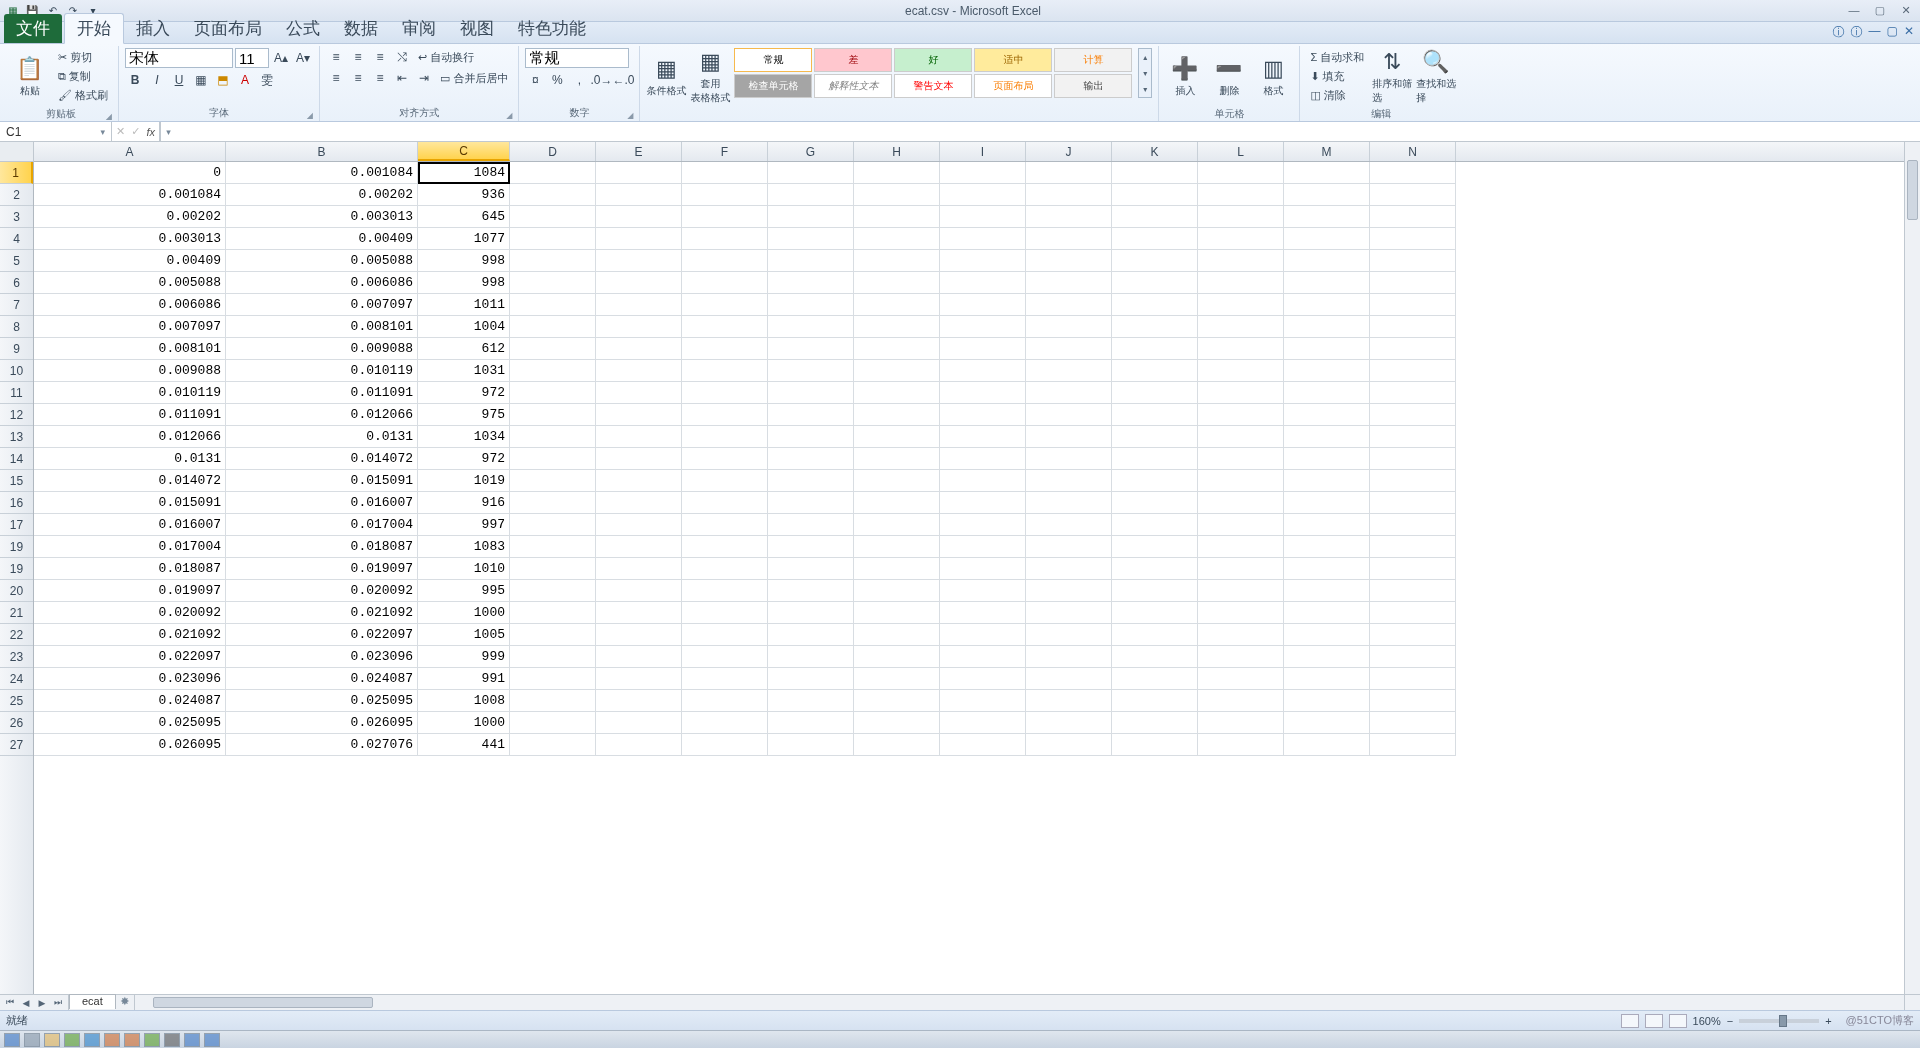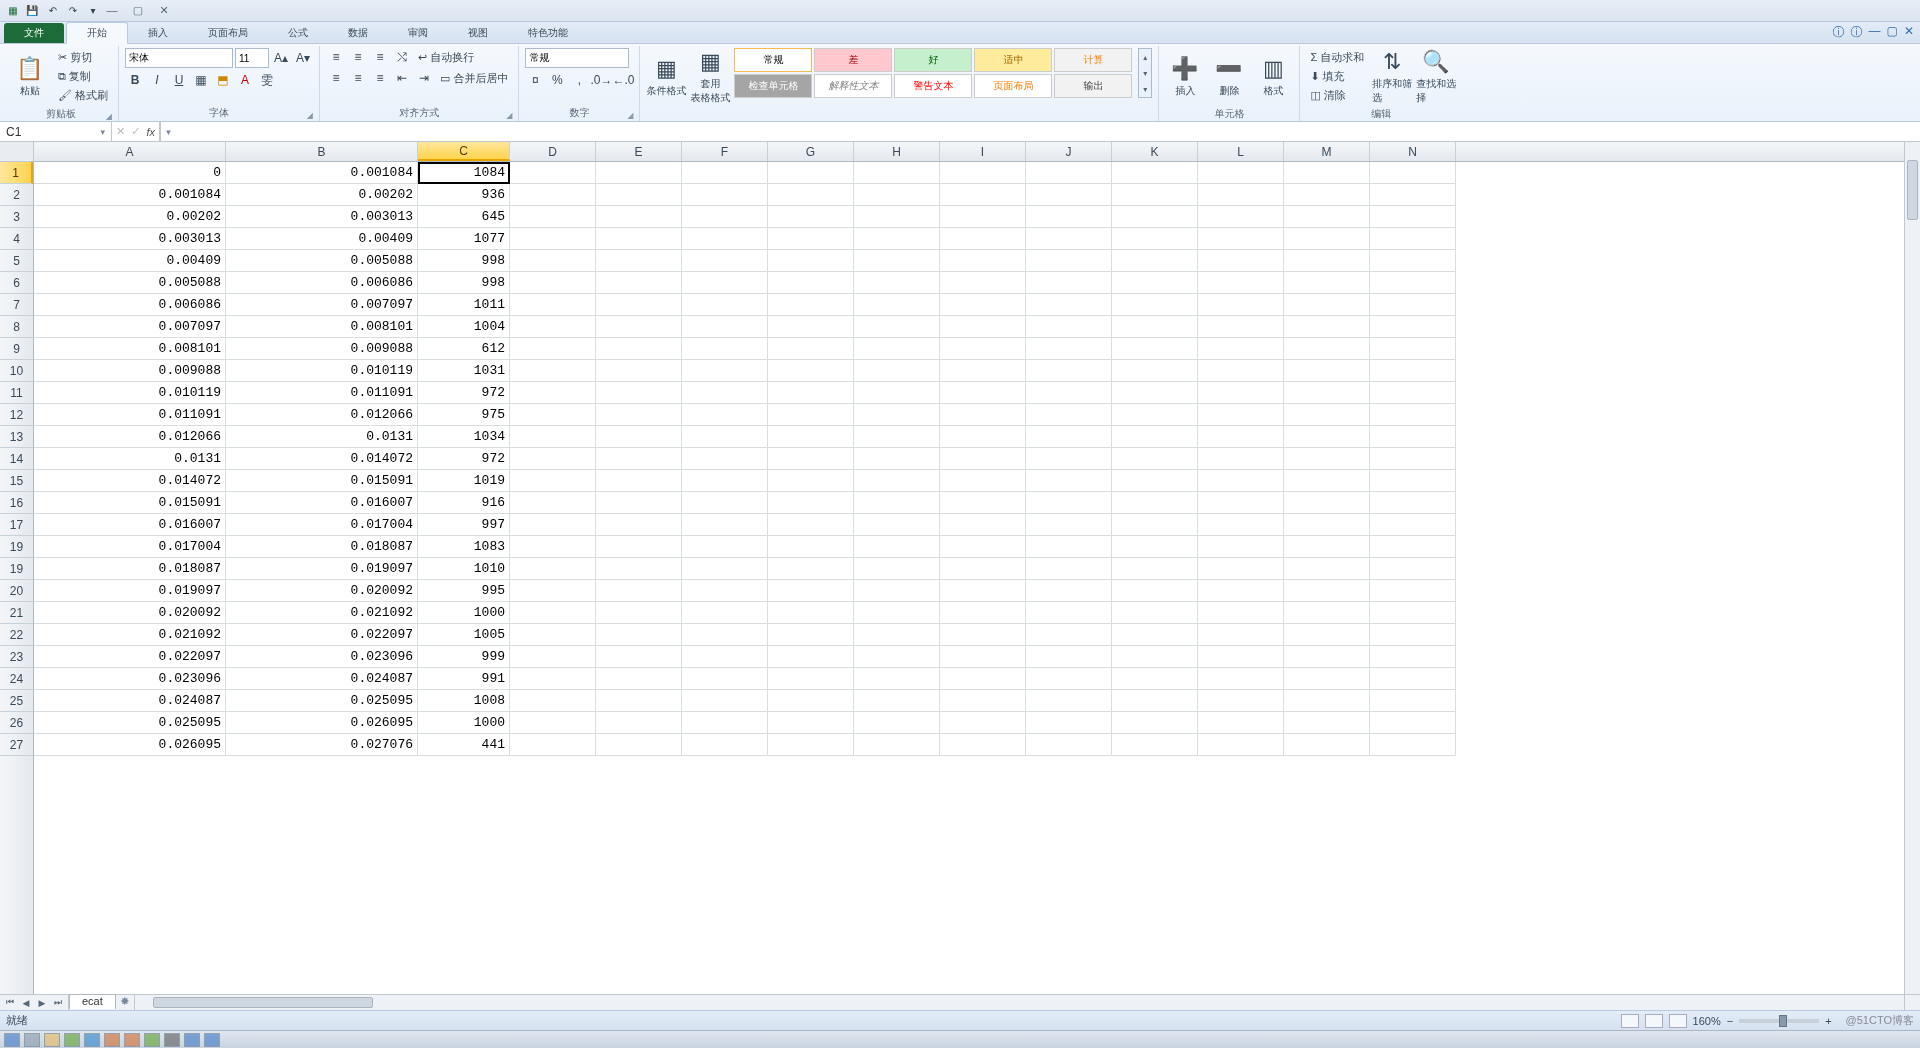--- a/index.html
+++ b/index.html
@@ -8,38 +8,38 @@
 
 .titlebar { height: 22px; background: linear-gradient(#e8eef7,#dbe4f0); display: flex; align-items: center; padding: 0 4px; border-bottom: 1px solid #b9c9de; }
 .titlebar .qat { display: flex; gap: 2px; align-items: center; }
 .titlebar .qat .qbtn { width: 18px; height: 18px; display: flex; align-items: center; justify-content: center; font-size: 10px; color: #345; cursor: pointer; }
 .titlebar .title-text { flex: 1; text-align: center; font-size: 12px; color: #4a5a6a; }
 .titlebar .winbtns { display: flex; gap: 6px; }
 .titlebar .winbtns span { width: 20px; text-align: center; color: #5a6a7a; cursor: pointer; font-size: 11px; }
 
 
 .tabs { height: 22px; background: linear-gradient(#e3ecf7,#d6e2f1); display: flex; align-items: flex-end; padding: 0 4px; border-bottom: 1px solid #b9c9de; position: relative; }
-.tab { padding: 3px 20px; font-size: 10px; color: #3a4a5a; cursor: pointer; border-top-left-radius: 3px; border-top-right-radius: 3px; }
+.tab { padding: 3px 12px; font-size: 17px; color: #3a4a5a; cursor: pointer; border-top-left-radius: 3px; border-top-right-radius: 3px; }
 .tab.file { background: #1e6b3a; color: #fff; margin-right: 2px; }
 .tab.active { background: #f5f9fe; border: 1px solid #b9c9de; border-bottom: 1px solid #f5f9fe; position: relative; top: 1px; }
 .tabs .help-icons { position: absolute; right: 6px; top: 2px; display: flex; gap: 6px; color: #3a6ea5; font-size: 12px; }
 
 
 .ribbon { height: 78px; background: linear-gradient(#f5f9fe,#e9f1fa); border-bottom: 1px solid #b9c9de; display: flex; padding: 2px 4px 0; }
 .group { border-right: 1px solid #cdd9e8; padding: 2px 6px 0; display: flex; flex-direction: column; justify-content: space-between; }
 .group-body { display: flex; gap: 4px; flex: 1; }
 .group-label { text-align: center; font-size: 10px; color: #5a6a7a; padding: 1px 0; position: relative; }
 .group-label .launcher { position: absolute; right: 0; bottom: 1px; font-size: 8px; color: #8a9aaa; cursor: pointer; }
 .col { display: flex; flex-direction: column; gap: 1px; }
 .row { display: flex; gap: 2px; align-items: center; }
 .bigbtn { display: flex; flex-direction: column; align-items: center; justify-content: center; width: 40px; height: 58px; font-size: 10px; color: #3a4a5a; cursor: pointer; gap: 2px; }
 .bigbtn .ico { font-size: 22px; }
 .smbtn { height: 18px; padding: 0 4px; display: flex; align-items: center; gap: 3px; font-size: 11px; color: #3a4a5a; cursor: pointer; }
 .icobtn { width: 20px; height: 18px; display: flex; align-items: center; justify-content: center; font-size: 12px; color: #3a4a5a; cursor: pointer; border: 1px solid transparent; }
-select.combo, input.combo { height: 20px; border: 1px solid #abc; background: #fff; font-size: 10px; padding: 0 3px; }
+select.combo, input.combo { height: 20px; border: 1px solid #abc; background: #fff; font-size: 15px; padding: 0 3px; }
 .styles-gallery { display: grid; grid-template-columns: repeat(5, 78px); grid-template-rows: repeat(2, 24px); gap: 2px; }
 .style-cell { border: 1px solid #ccc; display: flex; align-items: center; justify-content: center; font-size: 10px; cursor: pointer; }
 .gallery-more { width: 14px; height: 50px; border: 1px solid #abc; background: #eaf1fa; display: flex; flex-direction: column; justify-content: space-around; align-items: center; font-size: 8px; color: #567; margin-left: 2px; cursor: pointer; }
 
 
 .formula-bar { height: 20px; border-bottom: 1px solid #c0c8d0; display: flex; align-items: stretch; background: #fff; }
 .name-box { width: 112px; border-right: 1px solid #c0c8d0; display: flex; align-items: center; padding: 0 6px; font-size: 12px; }
 .name-box .dd { margin-left: auto; font-size: 9px; color: #789; }
 .fb-btns { display: flex; align-items: center; padding: 0 4px; gap: 6px; border-right: 1px solid #c0c8d0; color: #888; }
 .fx { font-style: italic; color: #555; cursor: pointer; }
@@ -84,20 +84,21 @@
 <body>
 
 <div class="titlebar">
   <div class="qat">
     <span class="qbtn" style="color:#1e6b3a">▦</span>
     <span class="qbtn">💾</span>
     <span class="qbtn">↶</span>
     <span class="qbtn">↷</span>
     <span class="qbtn">▾</span>
   </div>
+  <div class="title-text">ecat.csv - Microsoft Excel</div>
   <div class="winbtns">
     <span>—</span>
     <span>▢</span>
     <span>✕</span>
   </div>
 </div>
 
 <div class="tabs">
   <div class="tab file">文件</div>
   <div id="tabs-host" style="display: contents;"><div class="tab active">开始</div><div class="tab">插入</div><div class="tab">页面布局</div><div class="tab">公式</div><div class="tab">数据</div><div class="tab">审阅</div><div class="tab">视图</div><div class="tab">特色功能</div></div>

